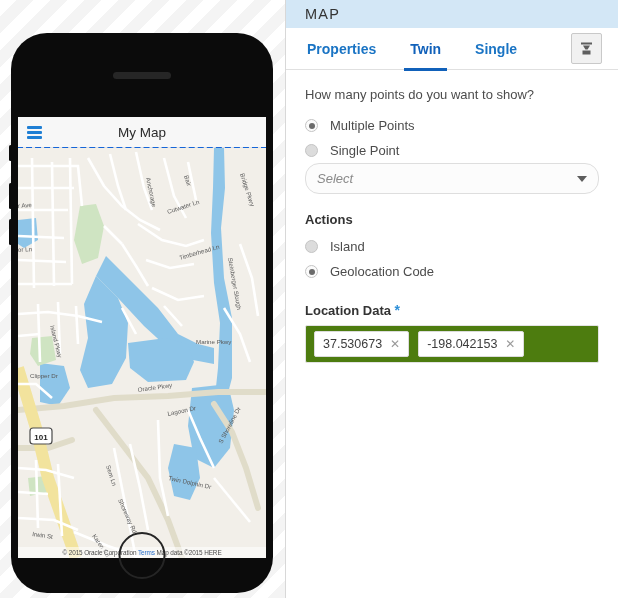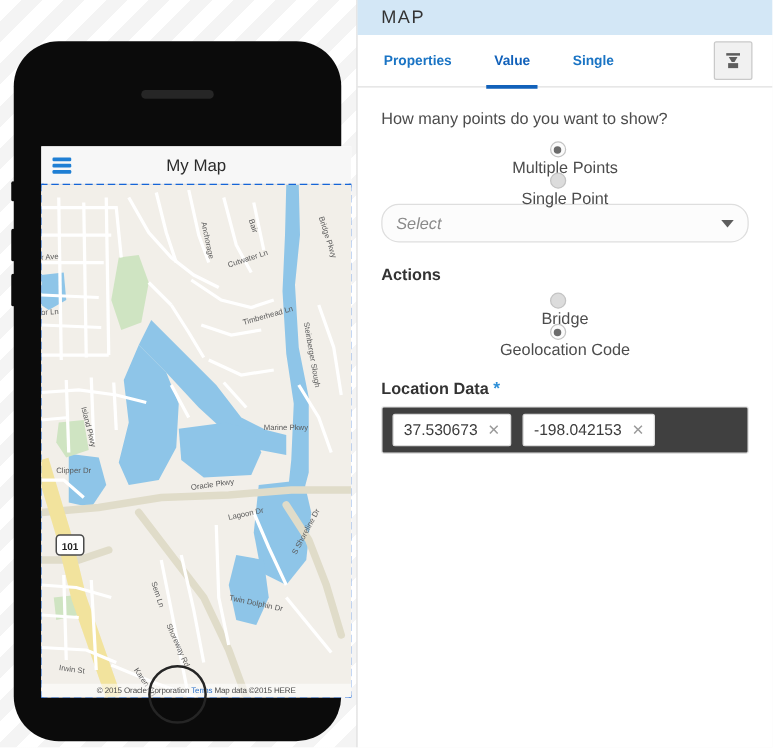--- a/index.html
+++ b/index.html
@@ -51,21 +51,21 @@
     position: absolute; left: -2px;
     width: 3px; background: #0b0b0b;
     border-radius: 2px;
   }
   #btn-vol-up { top: 150px; height: 26px; }
   #btn-vol-dn { top: 186px; height: 26px; }
   #btn-ring   { top: 112px; height: 16px; }
 
   #phone-screen {
     position: absolute;
-    left: 22px; top: 84px;
+    left: 7px; top: 84px;
     width: 248px; height: 441px;
     background: #ffffff;
     overflow: hidden;
   }
   #app-header {
     position: relative;
     height: 31px;
     background: #f7f7f7;
     border-bottom: 1px solid #e2e2e2;
     display: flex; align-items: center;
@@ -128,21 +128,21 @@
     position: relative;
     height: 42px;
     display: flex; align-items: center;
     border-bottom: 1px solid #e0e0e0;
     padding-left: 4px;
   }
   .tab {
     position: relative;
     padding: 0 17px;
     height: 42px; line-height: 42px;
-    font-size: 11px;
+    font-size: 14px;
     color: #1a74c4;
     font-weight: bold;
     cursor: pointer;
     white-space: nowrap;
   }
   .tab.is-active { color: #1161ba; }
   .tab.is-active::after {
     content: "";
     position: absolute; left: 11px; right: 11px; bottom: -1px;
     height: 3px; background: #1161ba;
@@ -160,21 +160,20 @@
   #panel-body { padding: 17px 19px 0 19px; overflow: hidden; }
 
   .question-label {
     font-size: 13px; color: #4c4c4c;
     margin-bottom: 11px;
   }
   .radio-row {
     display: flex; align-items: center;
     height: 25px;
     cursor: pointer;
-    flex-direction: column;
   }
   .radio-mark {
     width: 13px; height: 13px; border-radius: 50%;
     background: #dcdcdc;
     border: 1px solid #c4c4c4;
     margin-right: 12px;
     flex: 0 0 13px;
     position: relative;
   }
   .radio-mark.is-checked { background: #fbfbfb; }
@@ -208,21 +207,21 @@
   .caret-down {
     width: 0; height: 0;
     border-left: 5px solid transparent;
     border-right: 5px solid transparent;
     border-top: 6px solid #5d5d5d;
   }
 
   .chips-field {
     min-height: 38px;
     border: 1px solid #e3e3e3;
-    background: #404040;
+    background: #4d7c0f;
     border-radius: 2px;
     display: flex; align-items: center;
     gap: 9px;
     padding: 0 8px;
   }
   .chip {
     display: flex; align-items: center; gap: 8px;
     height: 26px;
     border: 1px solid #dcdcdc;
     border-radius: 2px;
@@ -371,21 +370,21 @@
 
   <div id="panel-header">
     <div id="panel-title">MAP</div>
   </div>
 
   <div id="tabbar">
     <div class="tab">
       <span>Properties</span>
     </div>
     <div class="tab is-active">
-      <span>Value</span>
+      <span>Twin</span>
     </div>
     <div class="tab">
       <span>Single</span>
     </div>
 
     <div id="panel-action-button">
       <svg width="17" height="17" viewBox="0 0 17 17">
         <rect x="3" y="2.5" width="11" height="2" fill="#5e5e5e"></rect>
         <path d="M5 5.5 L12 5.5 L9.6 9.5 L7.4 9.5 Z" fill="#5e5e5e"></path>
         <rect x="4.5" y="10.5" width="8" height="4" fill="#5e5e5e"></rect>
@@ -409,21 +408,21 @@
 
     <div class="select-box">
       <span class="select-placeholder">Select</span>
       <span class="caret-down"></span>
     </div>
 
     <div class="section-label">Actions</div>
 
     <div class="radio-row">
       <span class="radio-mark"></span>
-      <span class="radio-text">Bridge</span>
+      <span class="radio-text">Island</span>
     </div>
     <div class="radio-row">
       <span class="radio-mark is-checked"></span>
       <span class="radio-text">Geolocation Code</span>
     </div>
 
     <div class="section-label">
       <span>Location Data</span>
       <span class="req-star">*</span>
     </div>

